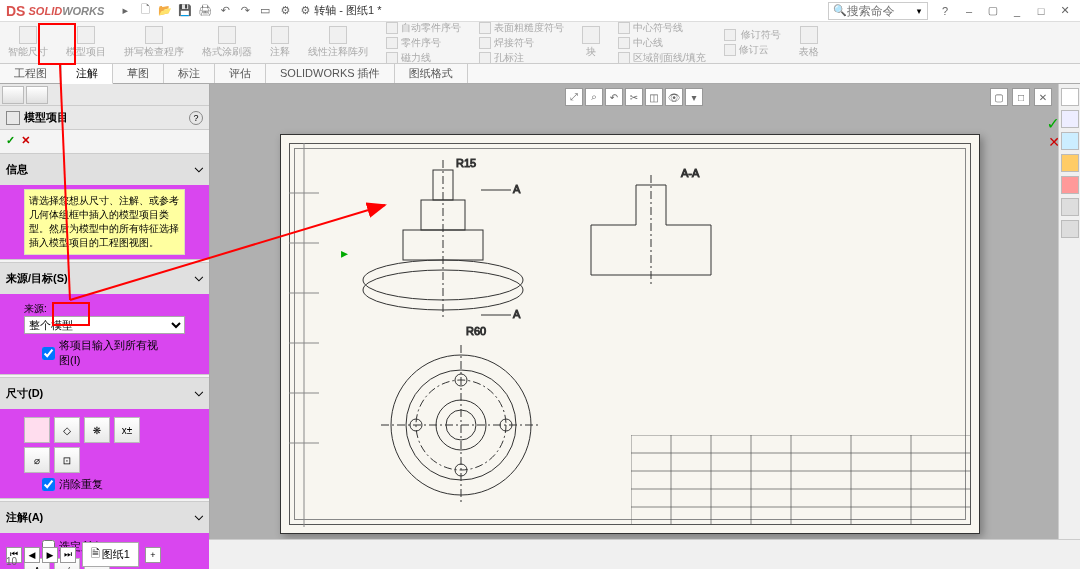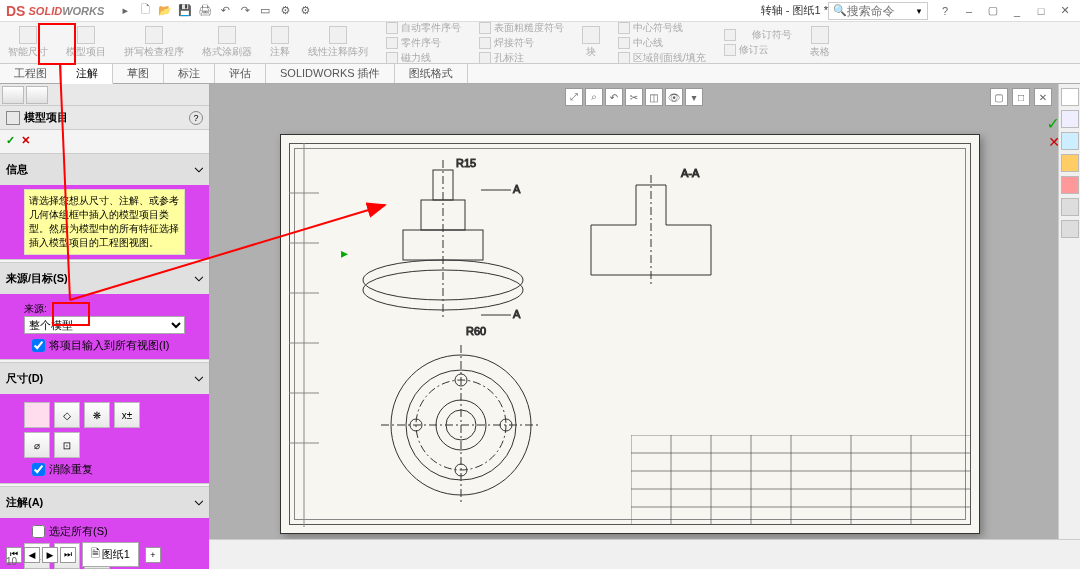--- a/index.html
+++ b/index.html
@@ -2,21 +2,21 @@
 <html><head>
 <meta charset="utf-8">
 <style>
 *{margin:0;padding:0;box-sizing:border-box;font-family:"Microsoft YaHei",Arial,sans-serif;font-size:11px}
 body{width:1080px;height:569px;background:#fff;overflow:hidden;position:relative}
 .titlebar{height:22px;background:#fff;display:flex;align-items:center;border-bottom:1px solid #ddd}
 .logo{display:flex;align-items:center;padding:0 6px;color:#d9534f;font-weight:bold}
 .logo-sw{color:#888;font-style:italic}
 .qat{display:flex;gap:2px;margin-left:6px}
 .qat-btn{width:18px;height:18px;display:flex;align-items:center;justify-content:center;color:#666;cursor:pointer}
-.title-center{flex:1;text-align:right;color:#333}
+.title-center{flex:1;text-align:left;color:#333}
 .search-box{display:flex;align-items:center;border:1px solid #ccc;height:18px;padding:0 4px;margin-right:6px;min-width:100px}
 .search-box input{border:none;outline:none;font-size:12px;width:70px}
 .win-controls{display:flex;gap:2px;margin-right:4px}
 .win-btn{width:22px;height:18px;display:flex;align-items:center;justify-content:center;color:#666;cursor:pointer}
 .ribbon{height:42px;background:#f5f5f5;border-bottom:1px solid #ccc;display:flex;align-items:center;padding:0 4px;gap:10px}
 .ribbon-grp{display:flex;flex-direction:column;align-items:center;gap:1px;padding:0 4px;color:#aaa;cursor:default}
 .ribbon-grp .ico{width:18px;height:18px;border:1px solid #ccc;background:#f0f0f0}
 .ribbon-grp .lbl{font-size:10px}
 .tabs{height:20px;background:#f8f8f8;border-bottom:1px solid #aaa;display:flex}
 .tab{padding:2px 14px;border-right:1px solid #ccc;cursor:pointer;color:#555}
@@ -32,21 +32,21 @@
 .lp-okc{padding:4px 6px;display:flex;gap:6px}
 .lp-okc .ok{color:#090;font-weight:bold;cursor:pointer}
 .lp-okc .cancel{color:#c00;font-weight:bold;cursor:pointer}
 .section{border-top:1px solid #ccc;border-bottom:1px solid #ccc;margin-top:2px}
 .sec-head{background:#e0e0e0;padding:8px 6px;font-weight:bold;display:flex;justify-content:space-between;cursor:pointer}
 .sec-body{padding:4px 24px;background:#d946ef}
 .yellowbox{background:#ffffa0;border:1px solid #ddb;padding:4px;font-size:10px;line-height:1.4}
 .field{margin:4px 0}
 .field label{font-size:10px}
 .field select,.field input[type=text]{width:100%;border:1px solid #aaa;height:18px;background:#fff}
-.chk{display:flex;align-items:center;gap:4px;font-size:10px;margin:2px 8px}
+.chk{display:flex;align-items:center;gap:4px;font-size:10px;margin:2px 18px}
 .btn-row{display:flex;gap:4px;margin:4px 0}
 .tool-btn{width:26px;height:26px;border:1px solid #bbb;background:linear-gradient(#fff,#e8e8e8);cursor:pointer;display:flex;align-items:center;justify-content:center;font-size:10px}
 .redbox{position:absolute;border:2px solid red;pointer-events:none}
 .redarrow{position:absolute;pointer-events:none}
 .canvas{flex:1;background:#b0b0b0;position:relative;overflow:hidden}
 .sheet{position:absolute;left:70px;top:50px;width:700px;height:400px;background:#f8f6f0;border:1px solid #333;box-shadow:3px 3px 8px rgba(0,0,0,0.3)}
 .tb-frame{position:absolute;inset:8px;border:1px solid #555}
 .tb-inner{position:absolute;inset:4px;border:1px solid #888}
 .view-tools{position:absolute;top:4px;left:50%;transform:translateX(-50%);display:flex;gap:2px}
 .vt-btn{width:18px;height:18px;border:1px solid #999;background:#fff;cursor:pointer;display:flex;align-items:center;justify-content:center;font-size:10px;color:#666}
@@ -160,21 +160,21 @@
     <div class="ribbon-grp" style="flex-direction:row;gap:3px">
         <div class="ico" style="width:12px;height:12px"></div>
         <div class="lbl">中心线</div>
       </div>
     <div class="ribbon-grp" style="flex-direction:row;gap:3px">
         <div class="ico" style="width:12px;height:12px"></div>
         <div class="lbl">区域剖面线/填充</div>
       </div>
   </div>
   <div style="display:flex;flex-direction:column;gap:1px">
-    <div class="ribbon-grp" style="flex-direction:row;gap:16px">
+    <div class="ribbon-grp" style="flex-direction:row;gap:5px">
         <div class="ico" style="width:12px;height:12px"></div>
         <div class="lbl">修订符号</div>
       </div>
     <div class="ribbon-grp" style="flex-direction:row;gap:3px">
         <div class="ico" style="width:12px;height:12px"></div>
         <div class="lbl">修订云</div>
       </div>
   </div>
   <div class="ribbon-grp">
       <div class="ico"></div>

